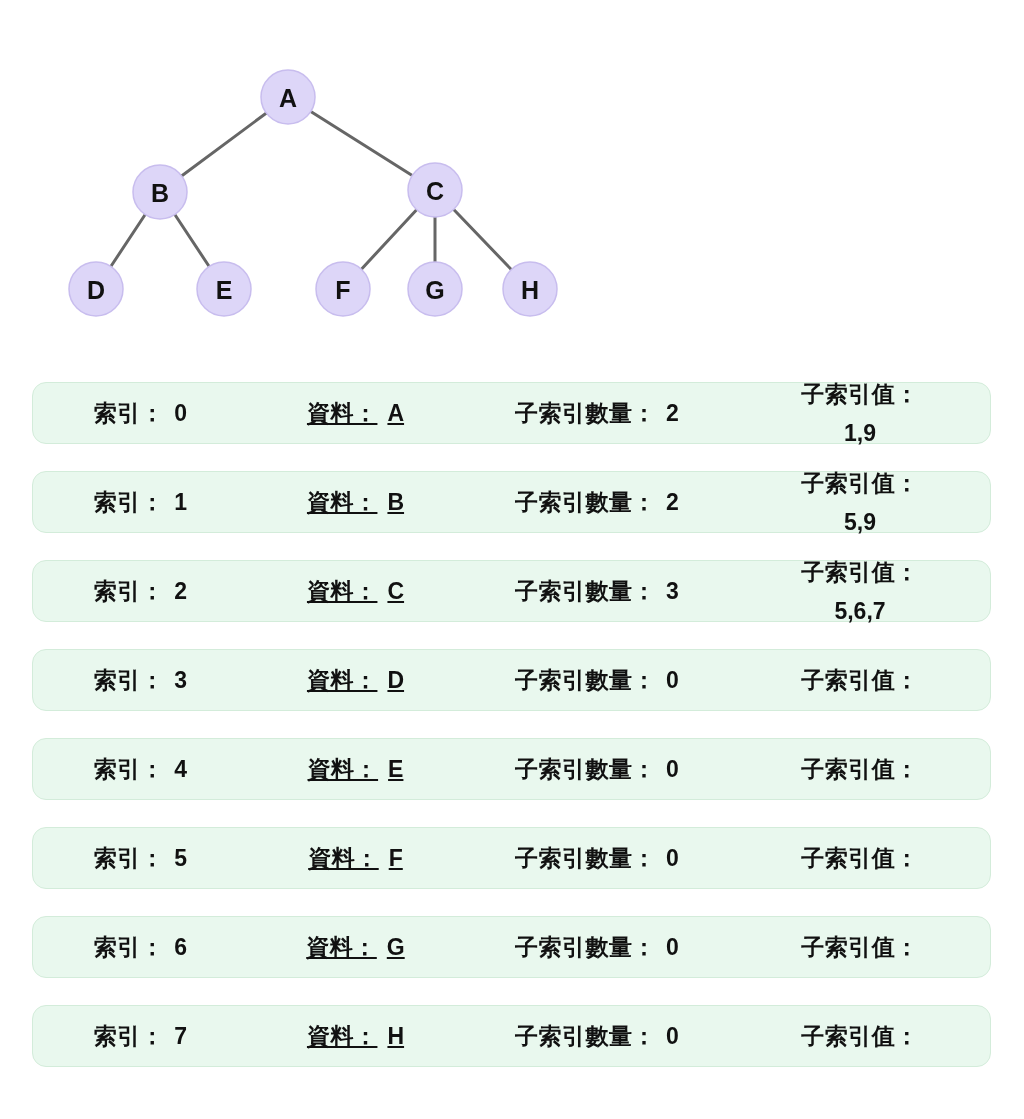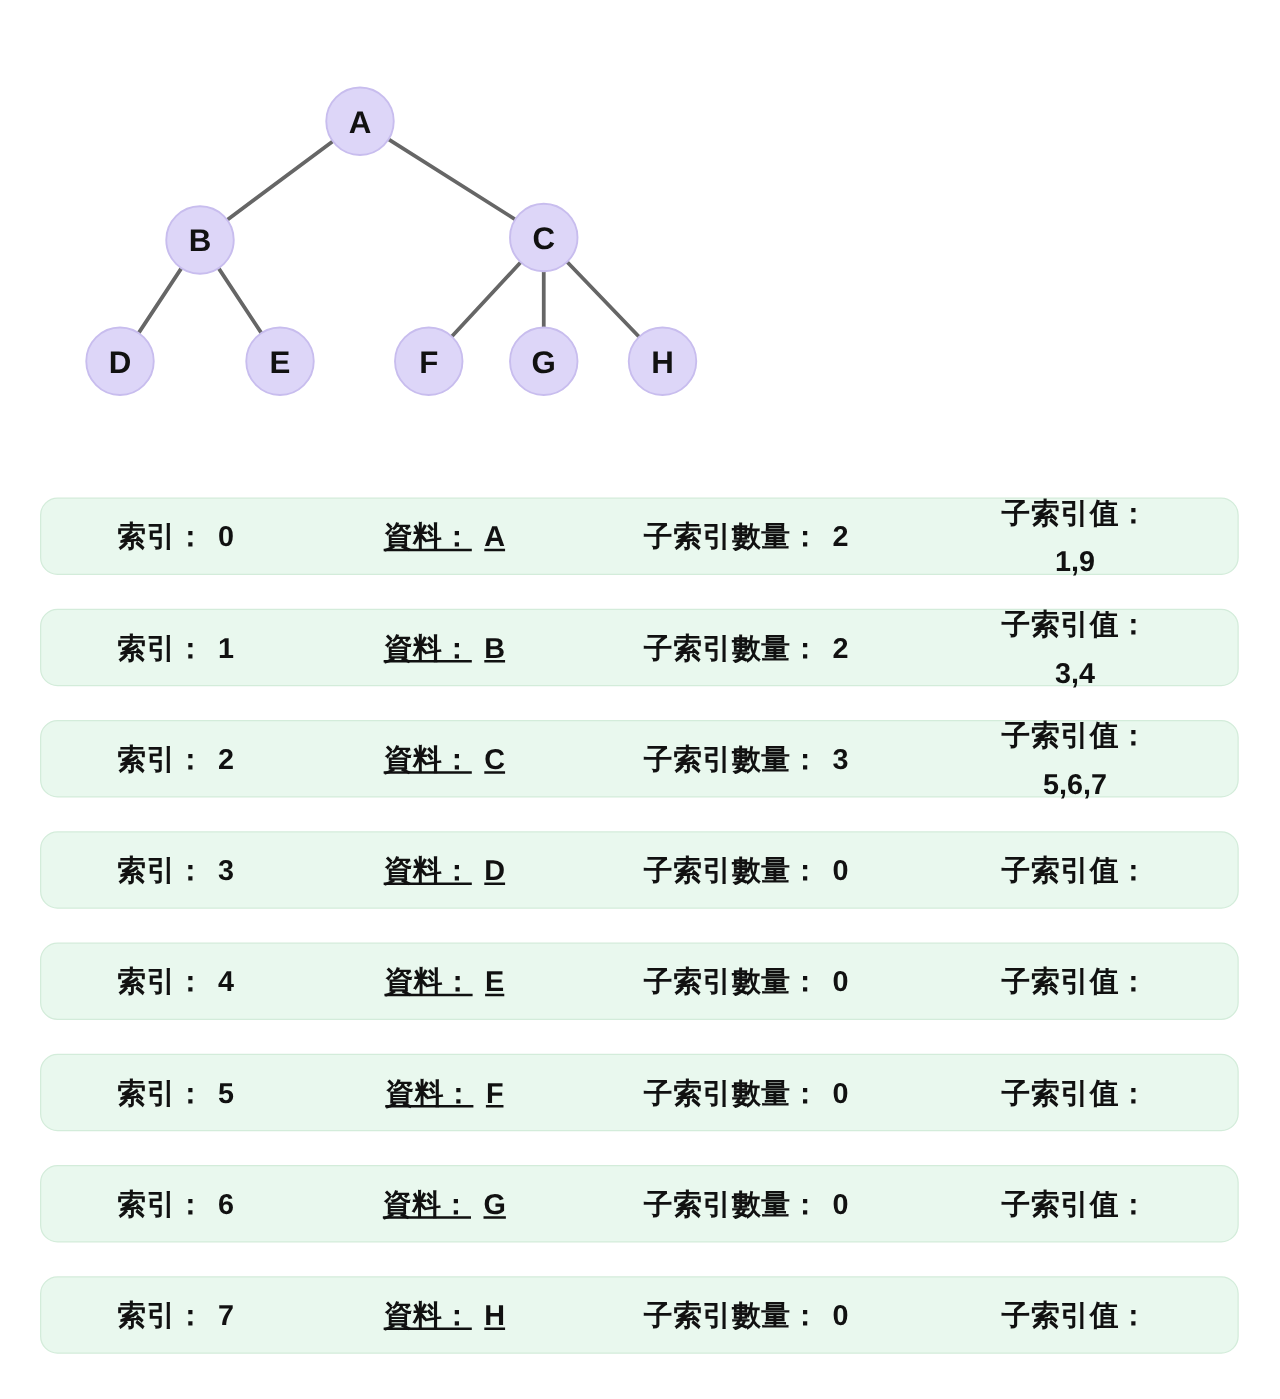--- a/index.html
+++ b/index.html
@@ -52,21 +52,21 @@
     font-size: 25px;
     font-weight: bold;
     text-anchor: middle;
     dominant-baseline: central;
   }
 
   
   .rows {
     position: absolute;
     left: 32px;
-    top: 398px;
+    top: 382px;
     width: 959px;
   }
   .row {
     display: flex;
     align-items: center;
     box-sizing: border-box;
     height: 62px;
     margin-bottom: 27px;
     background: #e9f8ee;
     border: 1px solid #d3ecda;
@@ -179,21 +179,21 @@
         <div class="cell cell-data">
           <span class="cell-label">資料：</span>
           <span class="cell-value">B</span>
         </div>
         <div class="cell cell-count">
           <span class="cell-label">子索引數量：</span>
           <span class="cell-value">2</span>
         </div>
         <div class="cell cell-values">
           <span class="cell-label">子索引值：</span>
-          <span class="cell-value">3,4</span>
+          <span class="cell-value">5,9</span>
         </div>
       </div>
       <div class="row" style="background: rgb(233, 248, 238); border-color: rgb(211, 236, 218);">
         <div class="cell cell-index">
           <span class="cell-label">索引：</span>
           <span class="cell-value">2</span>
         </div>
         <div class="cell cell-data">
           <span class="cell-label">資料：</span>
           <span class="cell-value">C</span>

